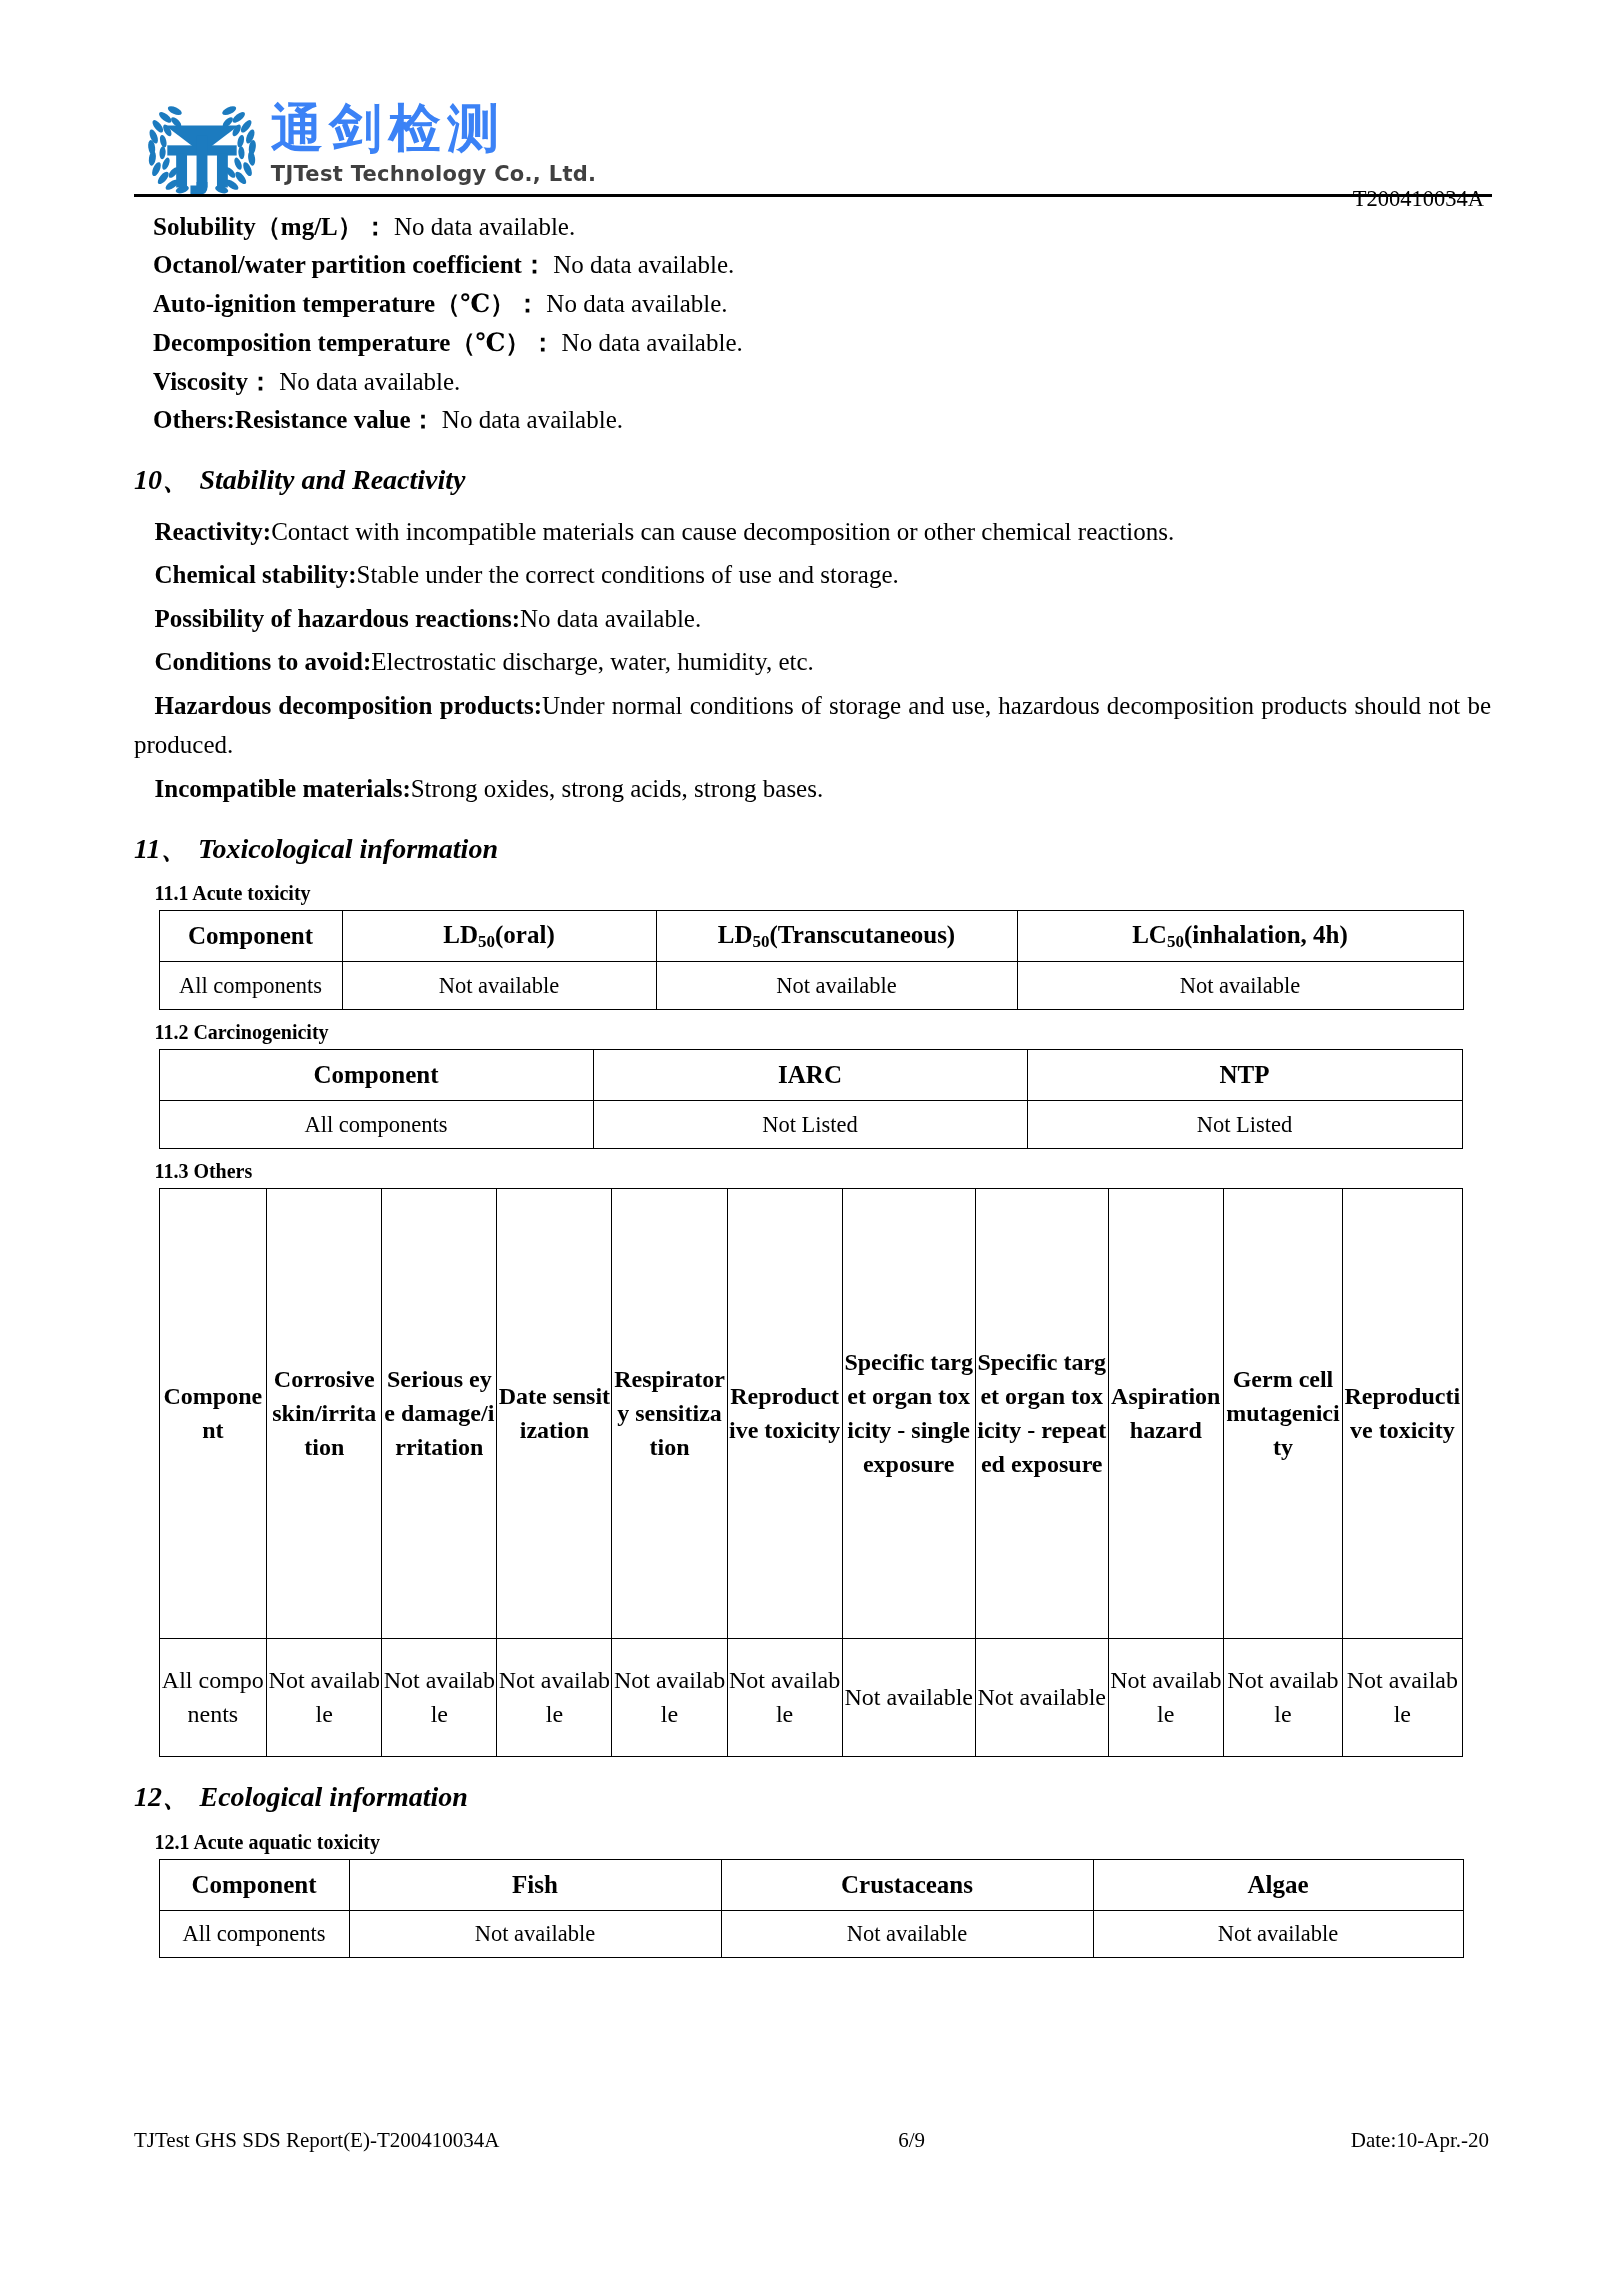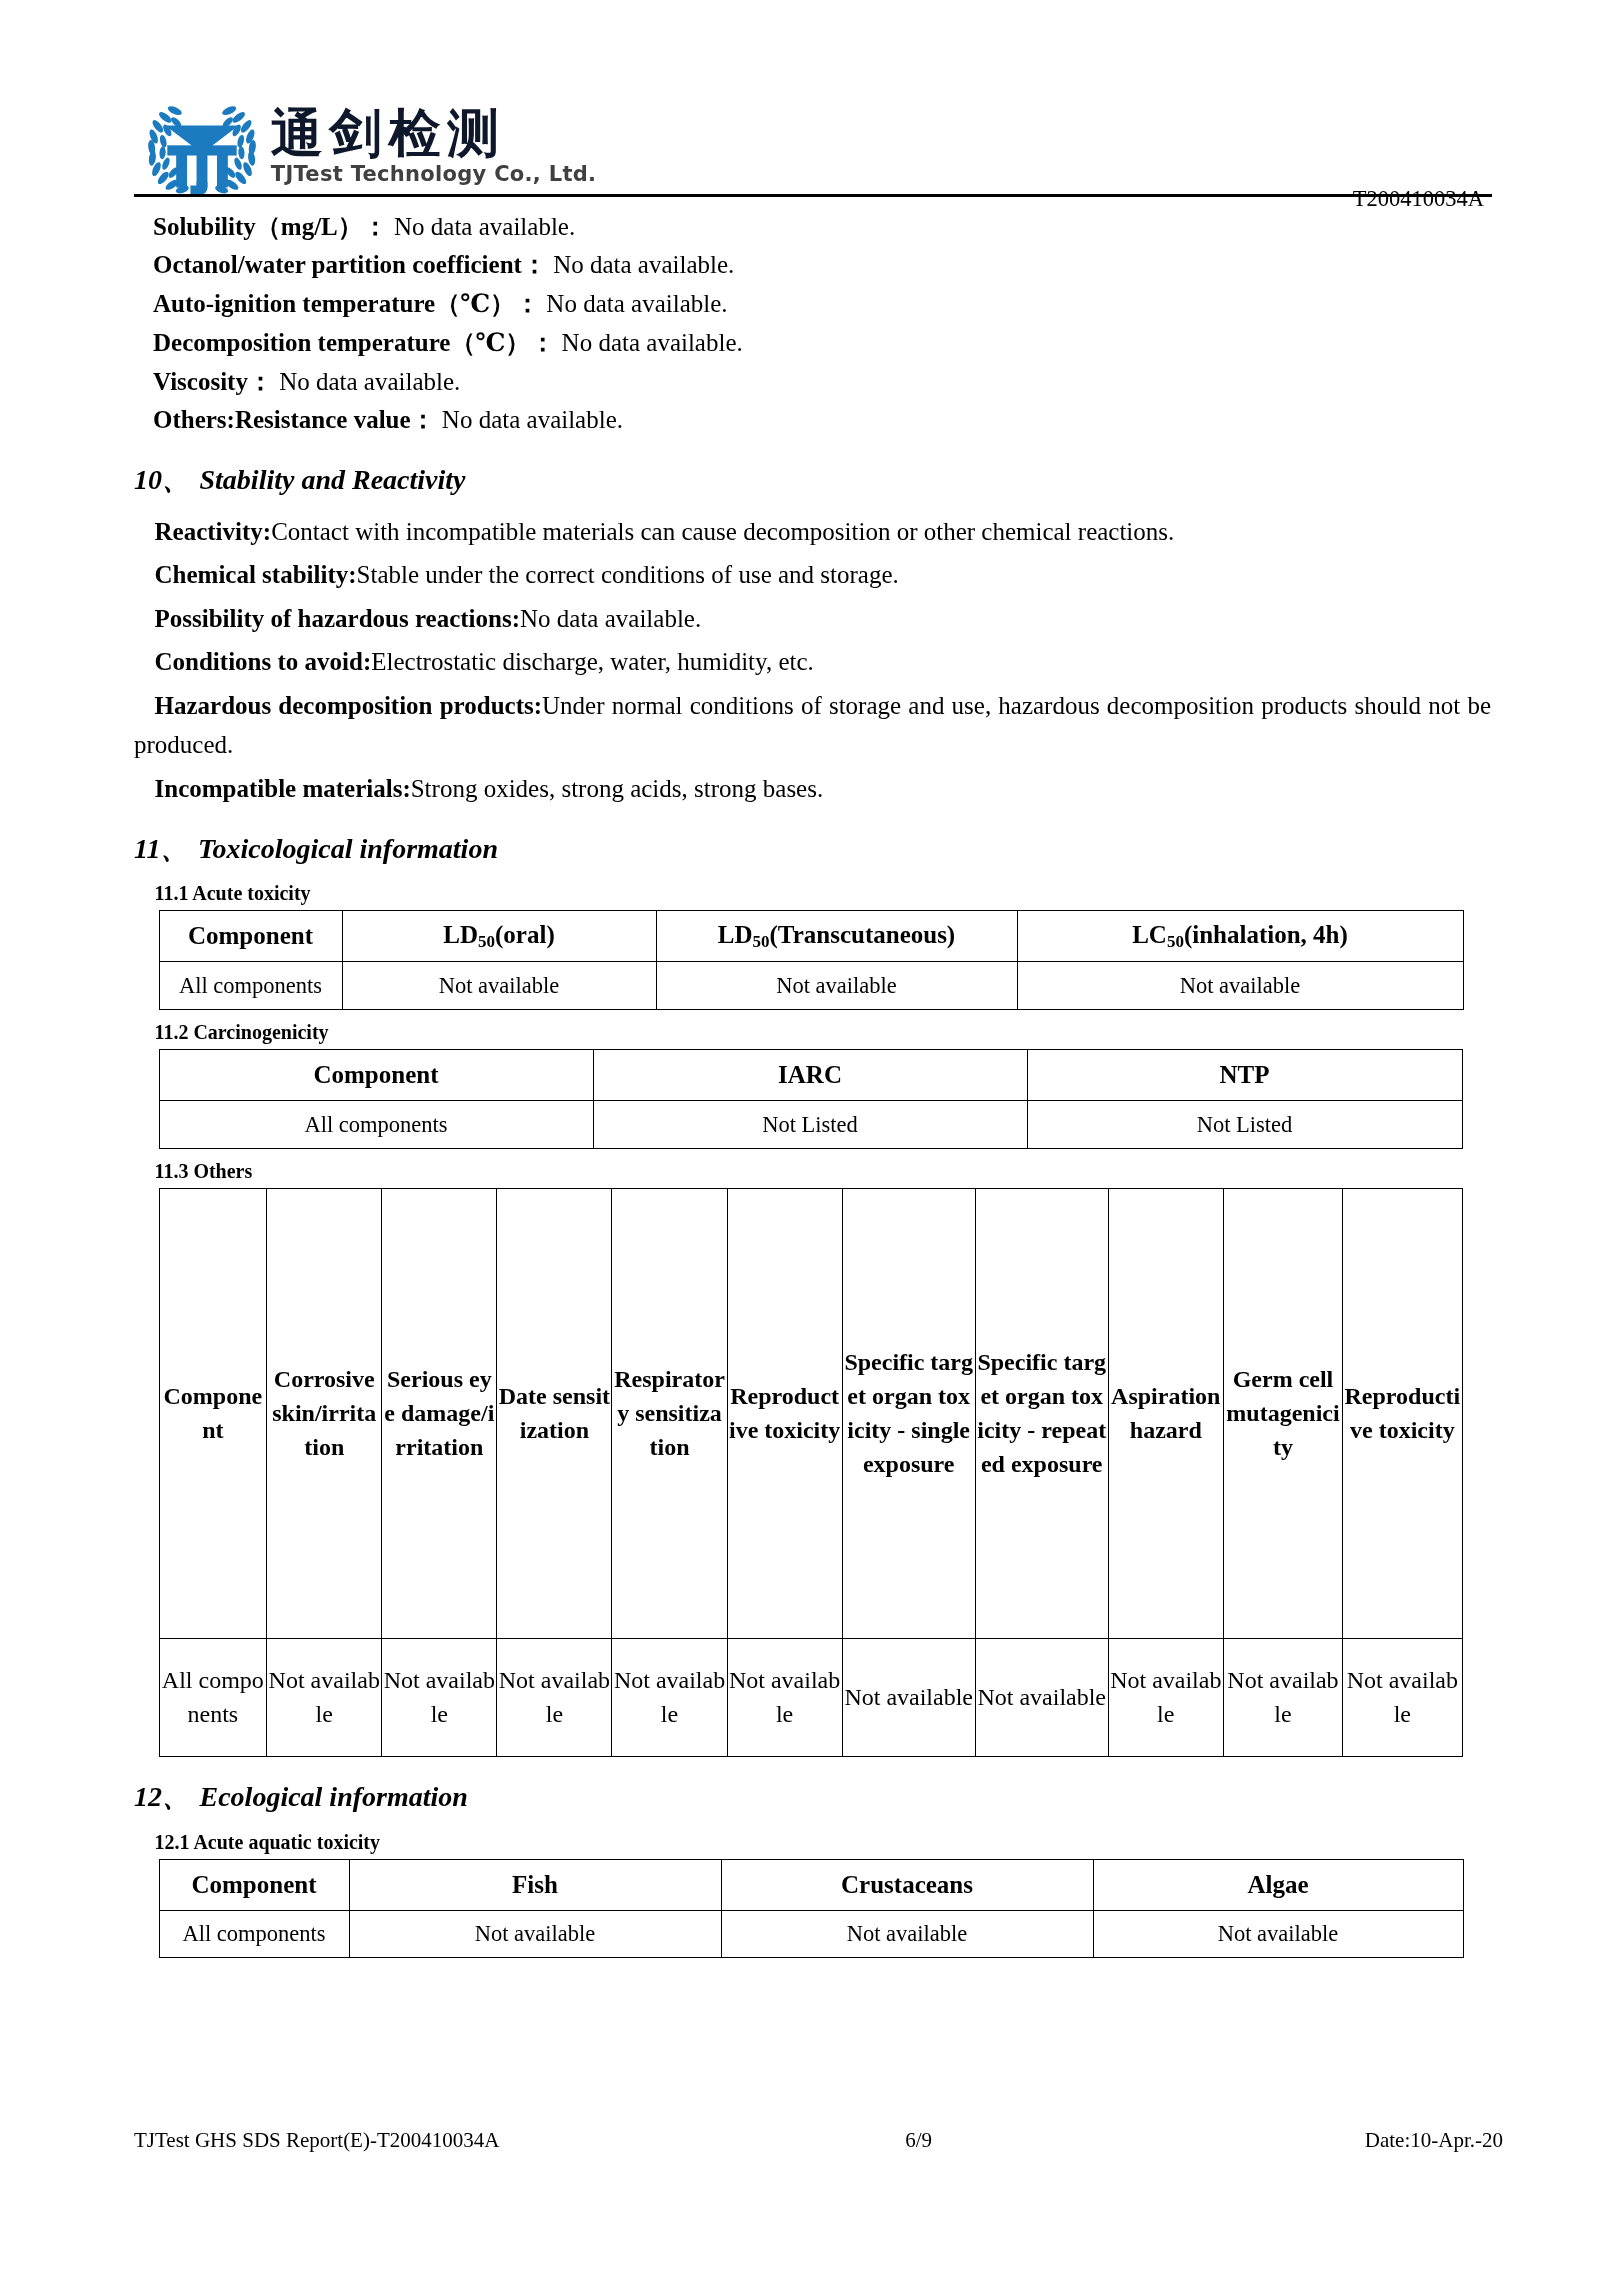--- a/index.html
+++ b/index.html
@@ -42,25 +42,25 @@
     width: 130px;
     height: 102px;
     flex: 0 0 auto;
   }
   .logo-text {
     margin-left: 4.1px;
     line-height: 1;
   }
   .logo-cn {
     display: block;
-    font-family: Liberation Sans, sans-serif;
+    font-family: Liberation Mono, monospace;
     font-weight: bold;
     font-size: 52px;
     letter-spacing: 6.8px;
-    color: #0f172a;
+    color: #3b82f6;
     white-space: nowrap;
   }
   .logo-en {
     display: block;
     font-family: "DejaVu Sans", sans-serif;
     font-weight: bold;
     font-size: 21px;
     letter-spacing: 0.3px;
     color: #404040;
     margin-top: 5.5px;
@@ -184,21 +184,21 @@
     font-weight: normal;
     font-size: 24px;
     line-height: 1.42;
     height: 112px;
   }
 
   
   .page-footer {
     position: absolute;
     left: 134px;
-    right: 120px;
+    right: 134px;
     top: 2128px;
   }
   .footer-row {
     display: flex;
     align-items: baseline;
     font-size: 21px;
     line-height: 1.2;
   }
   .footer-left { flex: 0 0 auto; }
   .footer-center { flex: 1 1 auto; text-align: center; margin-left: -27px;}

